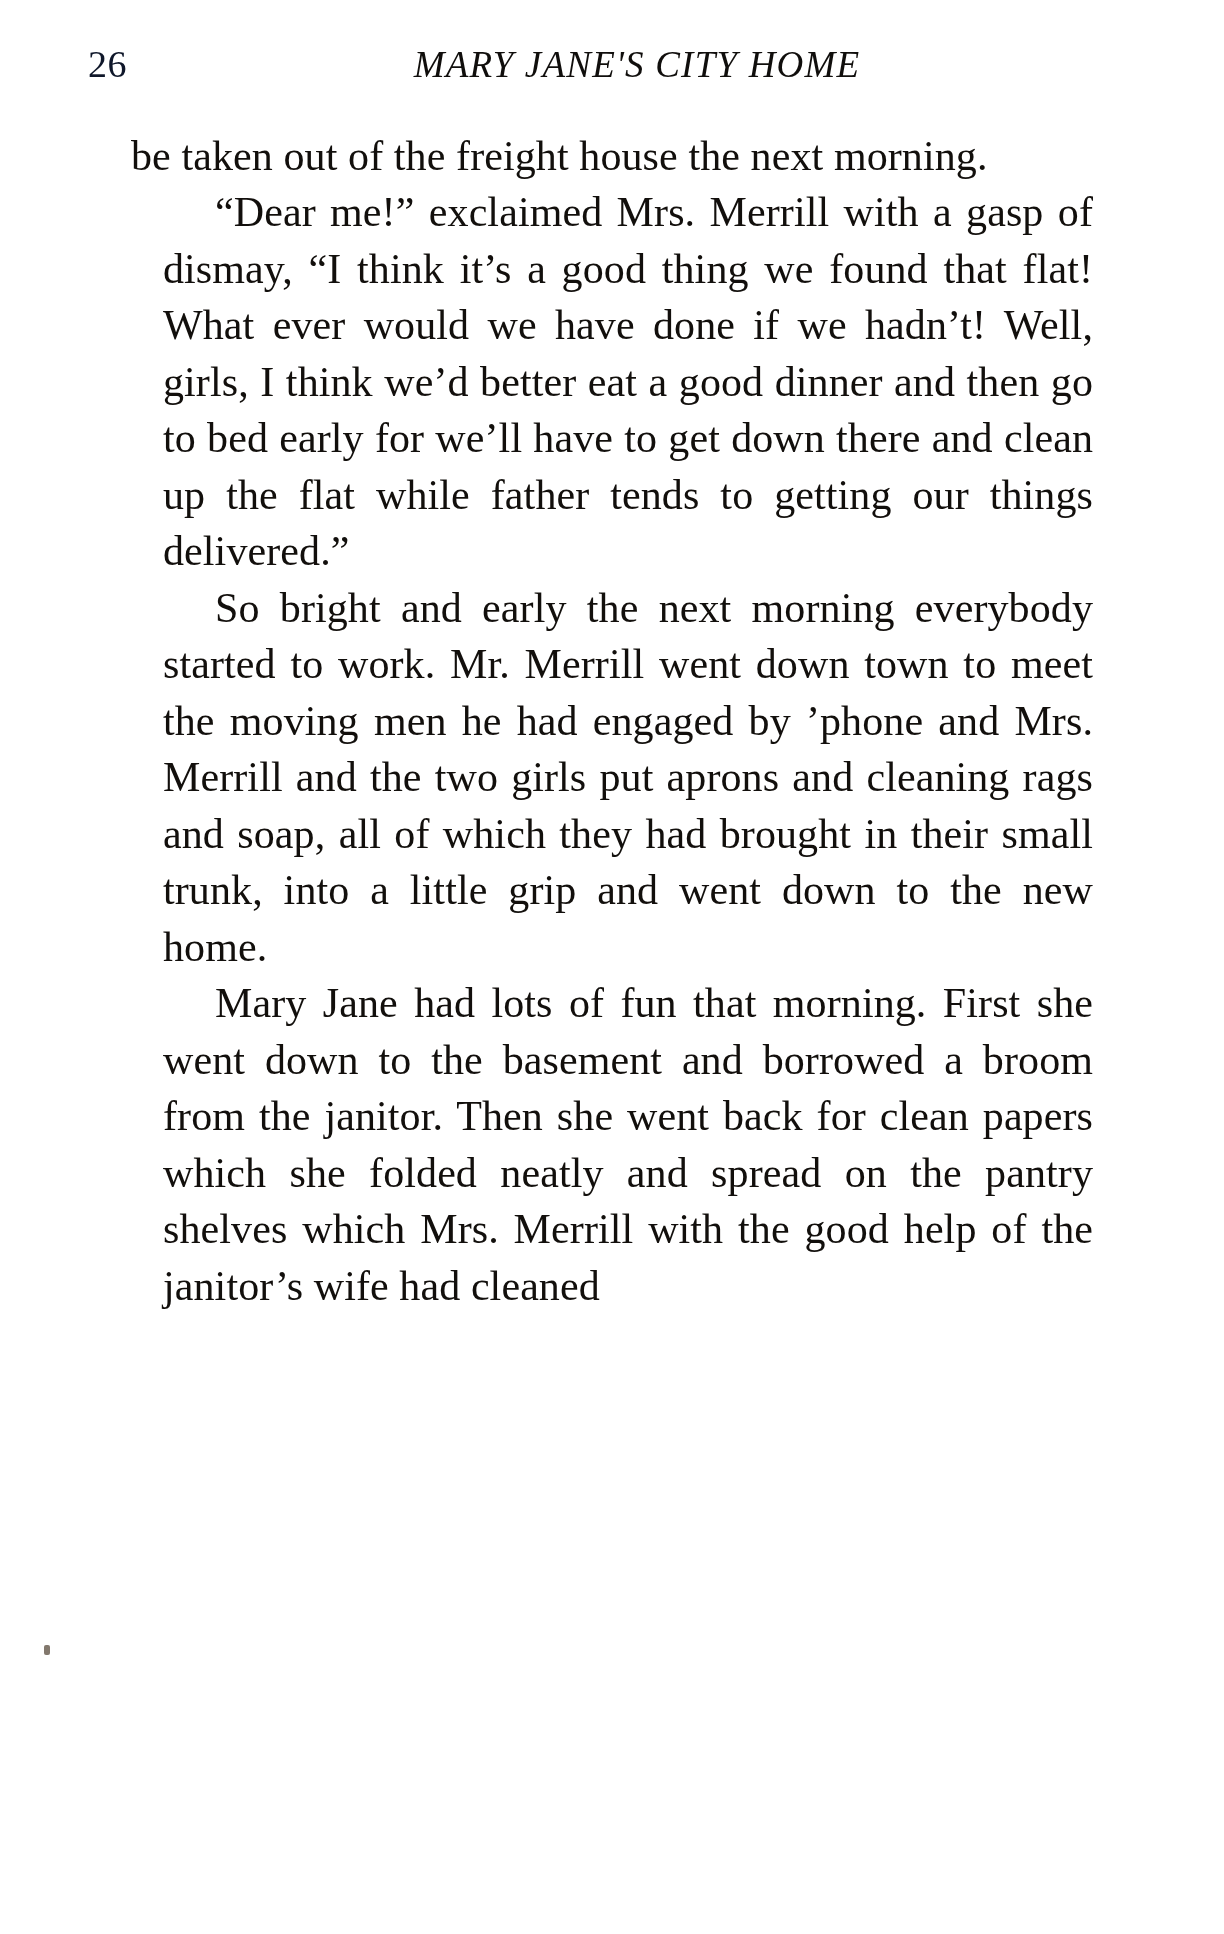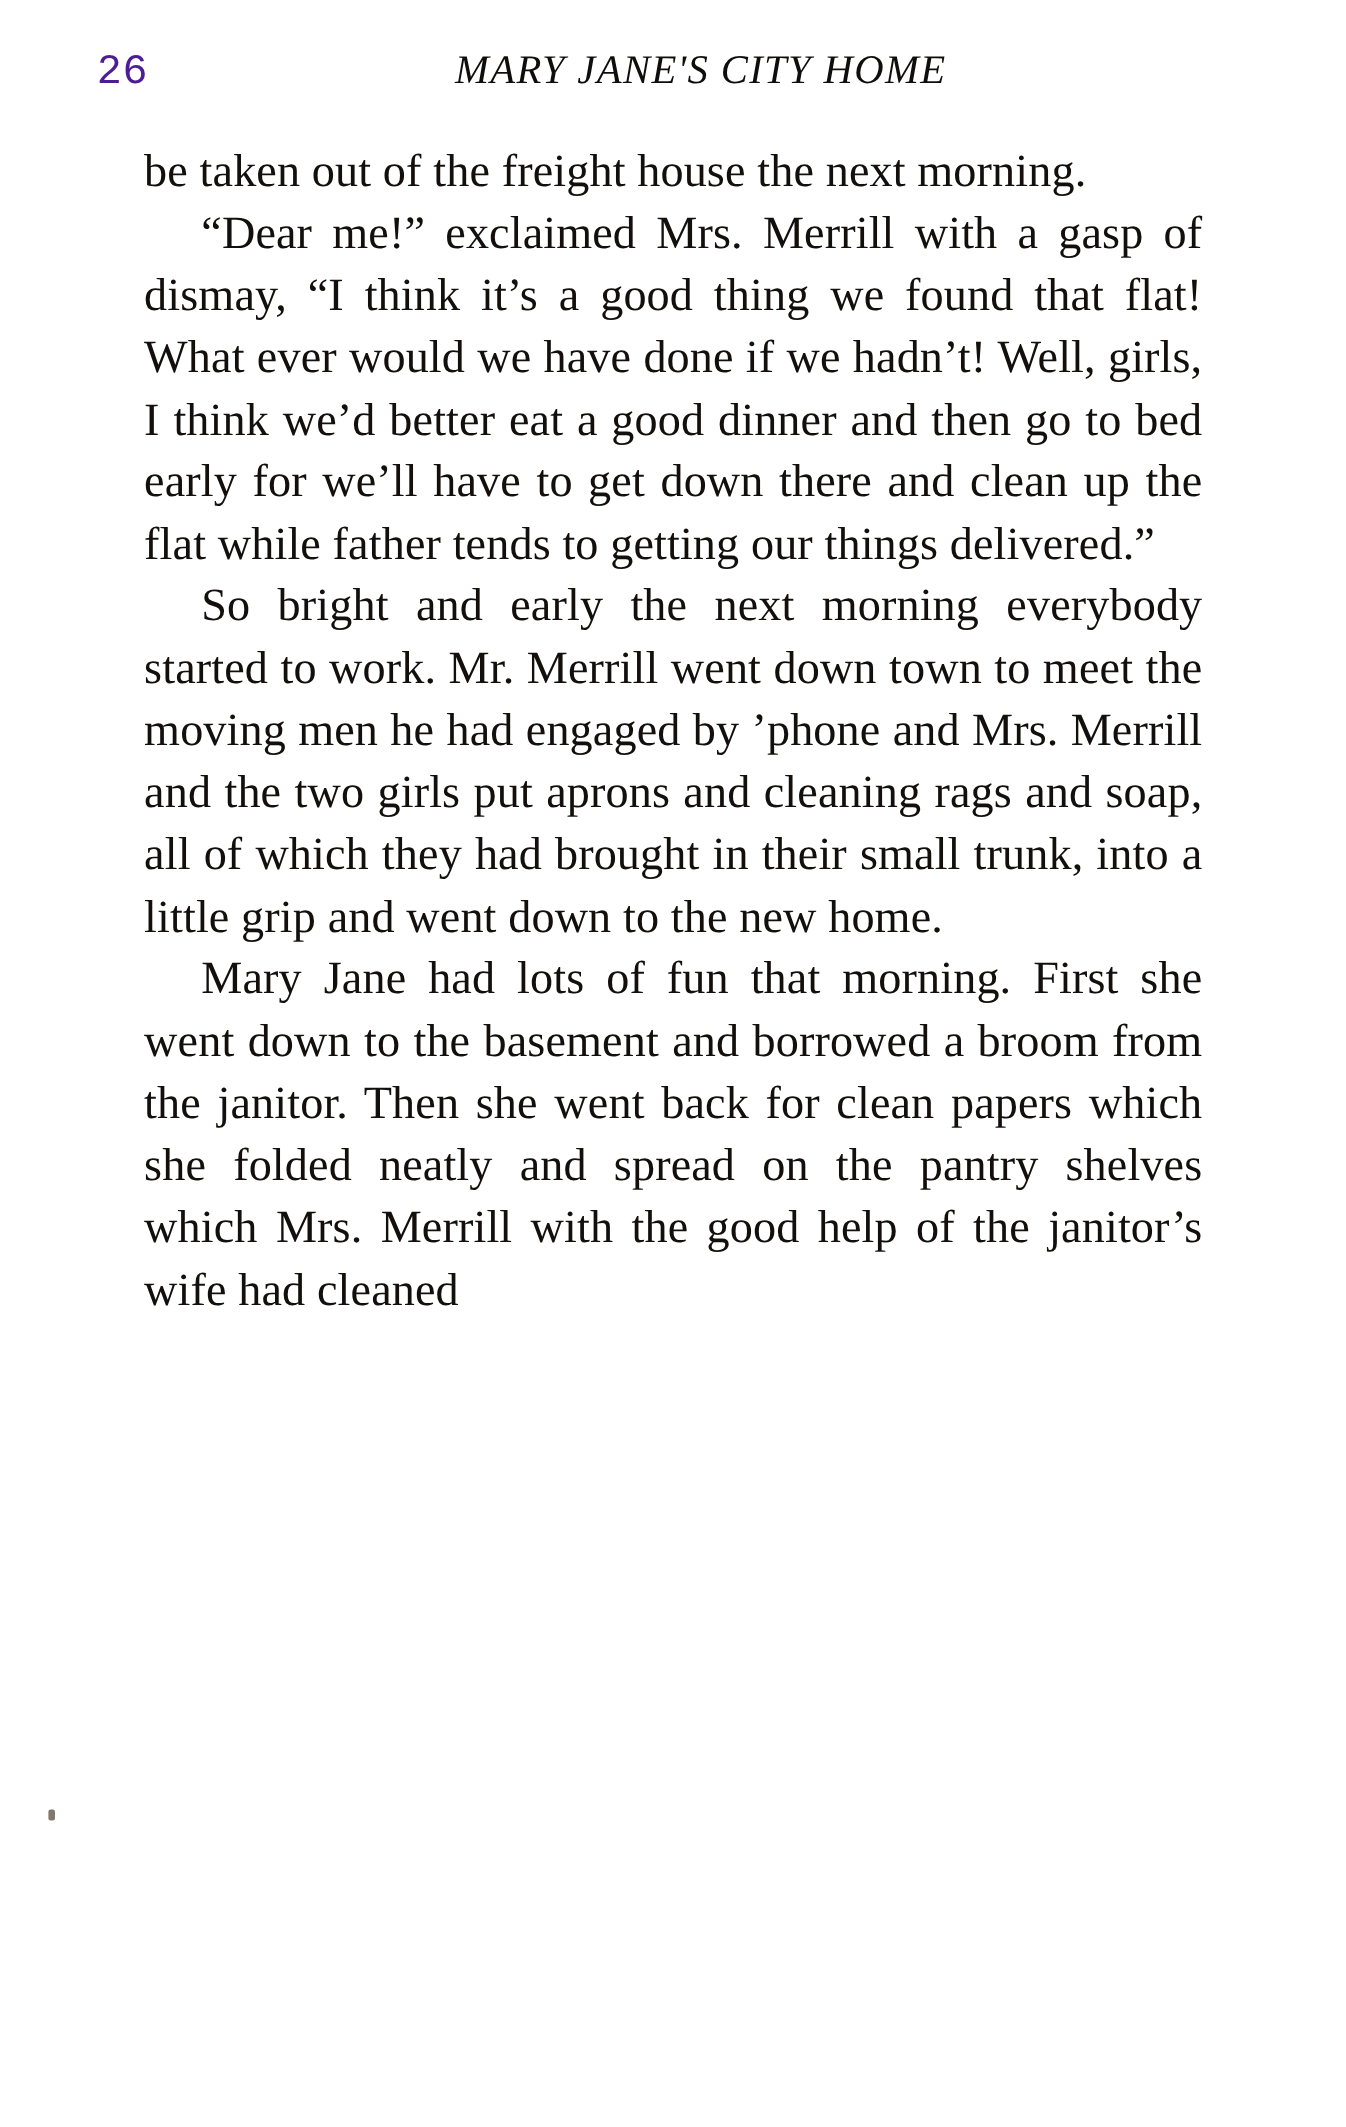--- a/index.html
+++ b/index.html
@@ -28,22 +28,22 @@
     display: flex;
     align-items: baseline;
     height: 64px;
     margin-bottom: 22px;
   }
   .folio {
     font-size: 38px;
     letter-spacing: 0.5px;
     width: 120px;
     flex: 0 0 120px;
-    font-family: Liberation Mono, monospace;
-    color: #4c1d95;
+    font-family: Liberation Serif, serif;
+    color: #0f172a;
   }
   .running-title {
     flex: 1 1 auto;
     text-align: center;
     font-size: 37px;
     letter-spacing: 1.2px;
     font-variant: small-caps;
     text-transform: uppercase;
     padding-right: 70px;
     color: #100e0c;
@@ -58,20 +58,21 @@
     margin: 0;
     font-size: 42px;
     line-height: 1.345;
     text-align: justify;
     text-justify: inter-word;
     color: #120f0c;
     letter-spacing: 0.1px;
   }
   p.para.indent {
     text-indent: 52px;
+    margin-left: 32px;
   }
   p.para:last-child {
     text-align-last: left;
   }
   .stray-mark {
     position: absolute;
     left: 44px;
     top: 1645px;
     width: 6px;
     height: 10px;

